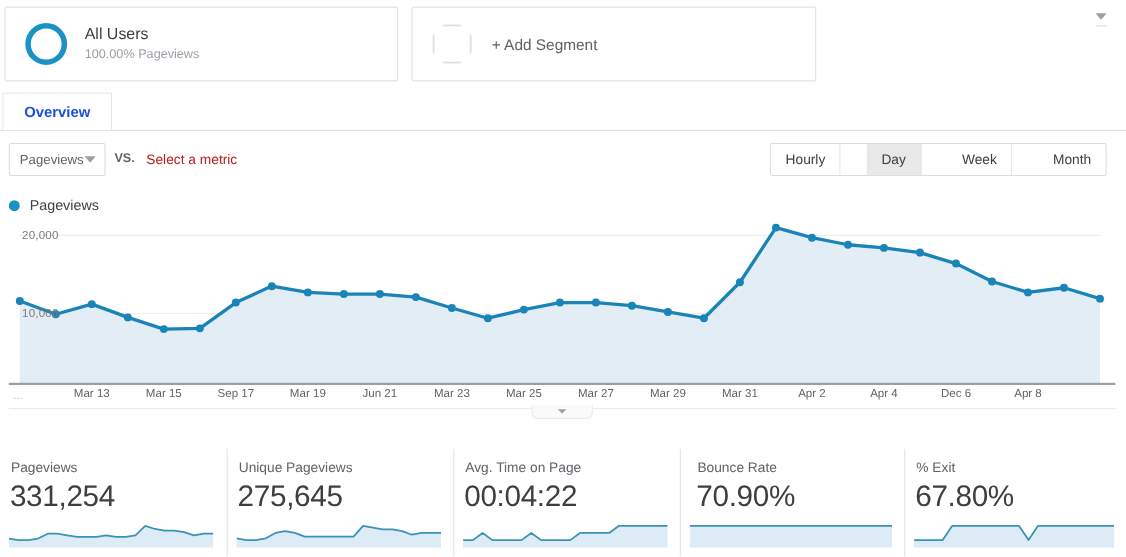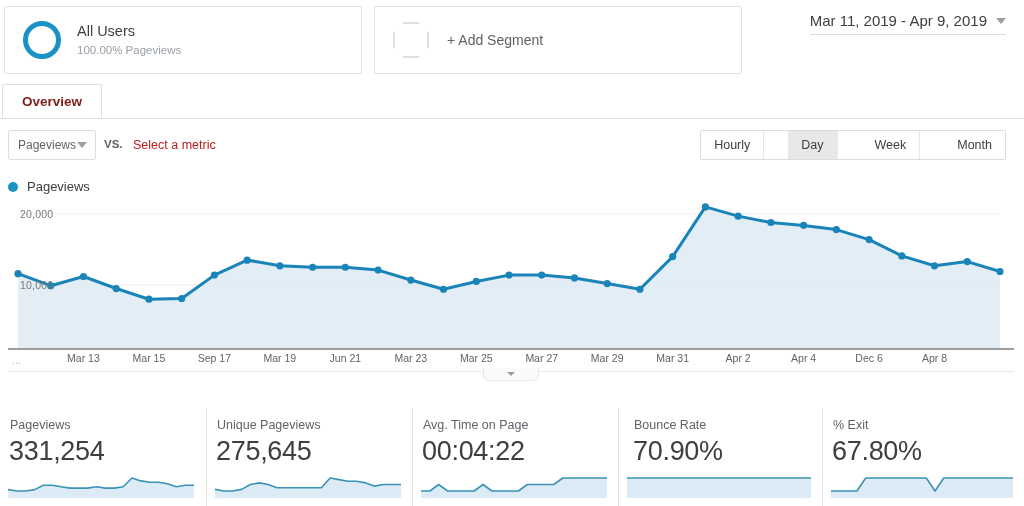--- a/index.html
+++ b/index.html
@@ -52,21 +52,21 @@
   }
 
   
   .tabstrip {
     position: absolute; top: 84px; left: 0; width: 1024px; height: 35px;
     border-bottom: 1px solid #e0e0e0;
   }
   .tab {
     position: absolute; left: 2px; top: 0; height: 34px;
     padding: 0 19px; display: flex; align-items: center;
-    font-size: 13.5px; color: #7f1d1d; font-weight: bold;
+    font-size: 13.5px; color: #1d4ed8; font-weight: bold;
     background: #fff; border: 1px solid #e0e0e0; border-bottom: none;
     border-radius: 2px 2px 0 0;
   }
 
   
   .metric-row { position: absolute; top: 130px; left: 0; width: 1024px; height: 34px; }
   .metric-select {
     position: absolute; left: 8px; top: 0; height: 30px; width: 88px;
     border: 1px solid #dadce0; border-radius: 2px; background: #fff;
     display: flex; align-items: center; justify-content: space-between;
@@ -156,21 +156,20 @@
   </div>
 
   <div class="seg-card add-seg">
     <div class="octagon"></div>
     <div class="add-seg-label">+ Add Segment</div>
   </div>
 
 </div>
 
 <div class="date-range">
-  <span>Mar 11, 2019 - Apr 9, 2019</span>
   <span class="caret-down"></span>
 </div>
 
 <div class="tabstrip">
   <div class="tab">
     <span>Overview</span>
   </div>
 </div>
 
 <div class="metric-row">

